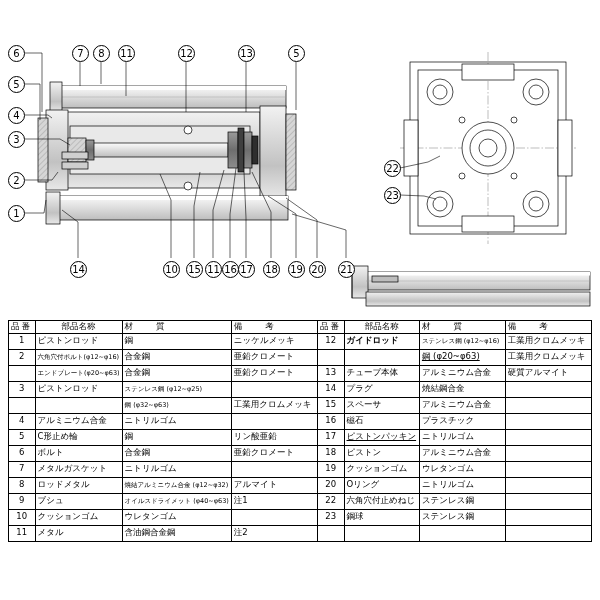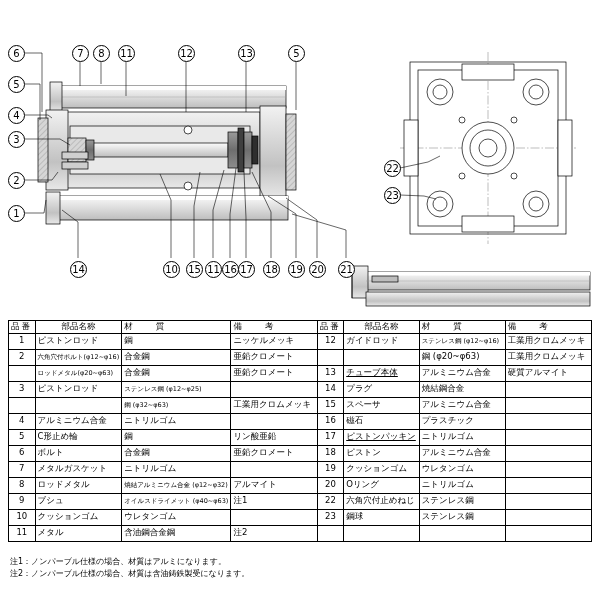--- a/index.html
+++ b/index.html
@@ -267,41 +267,41 @@
           <th class="c-rem">備　　考</th>
         </tr>
       </thead>
       <tbody id="tbody">
           <tr>
             <td class="c-no ctr" style="height: 13px;">1</td>
             <td class="c-name" style="height: 13px;">ピストンロッド</td>
             <td class="c-mat" style="height: 13px;">鋼</td>
             <td class="c-rem" style="height: 13px;">ニッケルメッキ</td>
             <td class="c-no ctr" style="height: 13px;">12</td>
-            <td class="c-name" style="height: 13px;">ガイドロッド</td>
+            <td class="c-name" style="height: 13px; font-weight: bold;">ガイドロッド</td>
             <td class="c-mat" style="height: 13px;"><span class="tiny">ステンレス鋼 (φ12~φ16)</span></td>
             <td class="c-rem" style="height: 13px;">工業用クロムメッキ</td>
           </tr>
           <tr>
             <td class="c-no ctr" style="height: 13px;">2</td>
             <td class="c-name" style="height: 13px;"><span class="tiny">六角穴付ボルト(φ12~φ16)</span></td>
             <td class="c-mat" style="height: 13px;">合金鋼</td>
             <td class="c-rem" style="height: 13px;">亜鉛クロメート</td>
             <td class="c-no ctr" style="height: 13px;"></td>
             <td class="c-name" style="height: 13px;"></td>
-            <td class="c-mat" style="height: 13px;">鋼 (φ20~φ63)</td>
+            <td class="c-mat" style="height: 13px; text-decoration: underline;">鋼 (φ20~φ63)</td>
             <td class="c-rem" style="height: 13px;">工業用クロムメッキ</td>
           </tr>
           <tr>
             <td class="c-no ctr" style="height: 13px;"></td>
-            <td class="c-name" style="height: 13px;"><span class="tiny">ロッドメタル(φ20~φ63)</span></td>
+            <td class="c-name" style="height: 13px;"><span class="tiny">エンドプレート(φ20~φ63)</span></td>
             <td class="c-mat" style="height: 13px;">合金鋼</td>
             <td class="c-rem" style="height: 13px;">亜鉛クロメート</td>
             <td class="c-no ctr" style="height: 13px;">13</td>
-            <td class="c-name" style="height: 13px; text-decoration: underline;">チューブ本体</td>
+            <td class="c-name" style="height: 13px;">チューブ本体</td>
             <td class="c-mat" style="height: 13px;">アルミニウム合金</td>
             <td class="c-rem" style="height: 13px;">硬質アルマイト</td>
           </tr>
           <tr>
             <td class="c-no ctr" style="height: 11px;">3</td>
             <td class="c-name" style="height: 11px;">ピストンロッド</td>
             <td class="c-mat" style="height: 11px;"><span class="tiny">ステンレス鋼 (φ12~φ25)</span></td>
             <td class="c-rem" style="height: 11px;"></td>
             <td class="c-no ctr" style="height: 13px;">14</td>
             <td class="c-name" style="height: 13px;">プラグ</td>
@@ -395,18 +395,14 @@
             <td class="c-rem" style="height: 13px;">注2</td>
             <td class="c-no ctr"></td>
             <td class="c-name"></td>
             <td class="c-mat"></td>
             <td class="c-rem"></td>
           </tr>
         </tbody>
     </table>
   </div>
 
-  <div id="notes">
-    <div class="note-line">注1：ノンパーブル仕様の場合、材質はアルミになります。</div>
-    <div class="note-line">注2：ノンパーブル仕様の場合、材質は含油鋳鉄製受になります。</div>
-  </div>
 
 </div>
 
 </body></html>

